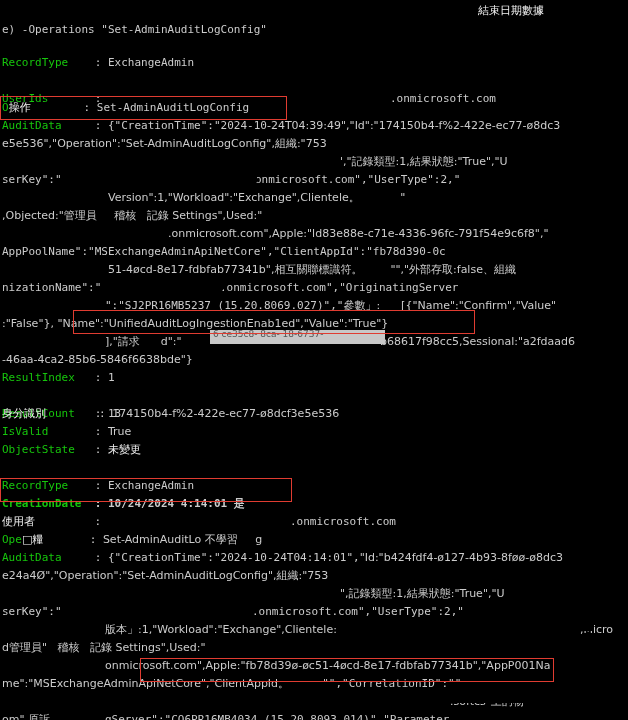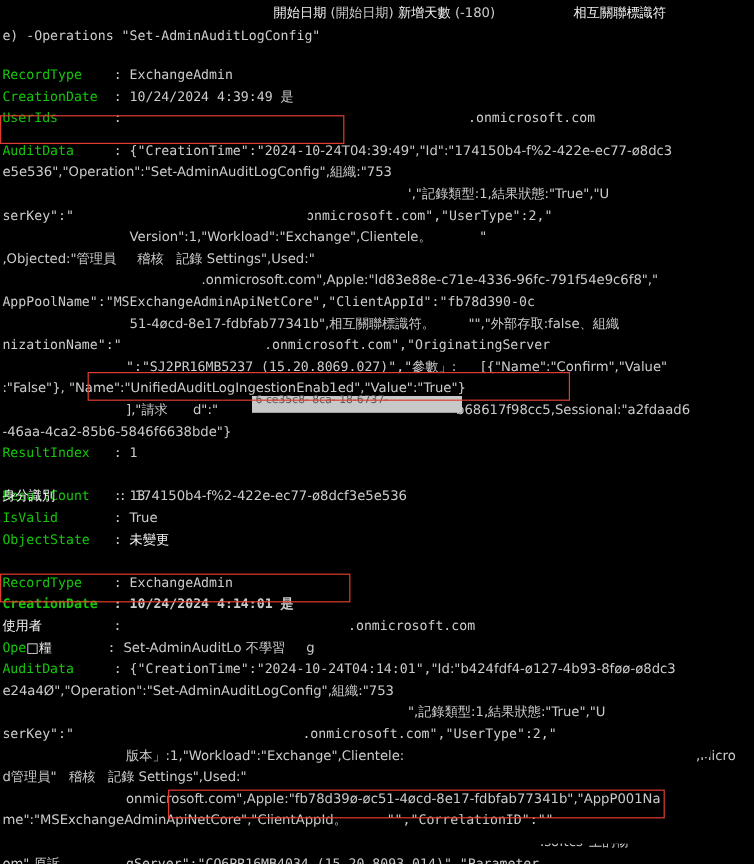--- a/index.html
+++ b/index.html
@@ -19,27 +19,26 @@
   .redact{position:absolute;background:#000;z-index:6;}
   .greyhl{position:absolute;background:#c8c8c8;z-index:5;}
   .greytxt{position:absolute;color:#555;font-size:9px;line-height:12px;z-index:7;white-space:pre;
            font-family:"DejaVu Sans","Liberation Sans",sans-serif;}
   .rbox{position:absolute;border:1px solid #e03c31;z-index:9;pointer-events:none;}
 </style>
 </head>
 <body>
 
 <div id="console">
-    <div class="ln cjk" style="top: 2px; left: 228px;"><span class="br">開始日期 </span><span class="w">(開始日期) </span><span class="br">新增天數 </span><span class="w">(-180)</span></div>
-    <div class="ln cjk" style="top: 2px; left: 478px;"><span class="br">相互關聯標識符</span></div>
+    <div class="ln cjk" style="top: 2px; left: 478px;"><span class="br">結束日期數據</span></div>
     <div class="ln" style="top: 21px; left: 2px;"><span class="w">e) -Operations "Set-AdminAuditLogConfig"</span></div>
     <div class="ln" style="top: 54px; left: 2px;"><span class="g">RecordType</span><span class="w">    : ExchangeAdmin</span></div>
-    <div class="ln" style="top: 72px; left: 2px;"><span class="g">CreationDate</span><span class="w">  : 10/24/2024 4:39:49 </span><span class="w cjk">是</span></div>
     <div class="ln" style="top: 90px; left: 2px;"><span class="g">UserIds</span><span class="w">       :</span></div>
     <div class="ln" style="top: 90px; left: 390px;"><span class="w">.onmicrosoft.com</span></div>
+    <div class="ln" style="top: 99px; left: 2px;"><span class="g">O</span><span class="br cjk">操作</span><span class="w">        : Set-AdminAuditLogConfig</span></div>
     <div class="ln" style="top: 117px; left: 2px;"><span class="g">AuditData</span><span class="w">     : {"CreationTime":"2024-10</span><span class="w cjk">-24T04:39:49","Id":"174150b4-f%2-422e-ec77-ø8dc3</span></div>
     <div class="ln" style="top: 135px; left: 2px;"><span class="w cjk">e5e536","Operation":"Set-AdminAuditLogConfig",</span><span class="w cjk">組織:"753</span></div>
     <div class="ln" style="top: 153px; left: 338px;"><span class="w cjk">","記錄類型:1,結果狀態:"True","U</span></div>
     <div class="ln" style="top: 171px; left: 2px;"><span class="w">serKey":"</span></div>
     <div class="ln" style="top: 171px; left: 255px;"><span class="w">onmicrosoft.com","UserType":2,"</span></div>
     <div class="ln" style="top: 189px; left: 108px;"><span class="w cjk">Version":1,"Workload":"Exchange",Clientele。</span><span class="w">      "</span></div>
     <div class="ln" style="top: 207px; left: 2px;"><span class="w cjk">,Objected:"管理員     稽核   記錄 Settings",Used:"</span></div>
     <div class="ln" style="top: 225px; left: 168px;"><span class="w cjk">.onmicrosoft.com",Apple:"ld83e88e-c71e-4336-96fc-791f54e9c6f8","</span></div>
     <div class="ln" style="top: 243px; left: 2px;"><span class="w">AppPoolName":"MSExchangeAdminApiNetCore","ClientAppId":"fb78d390-0c</span></div>
     <div class="ln" style="top: 261px; left: 108px;"><span class="w cjk">51-4øcd-8e17-fdbfab77341b",相互關聯標識符。</span><span class="w cjk">        "","外部存取:false、組織</span></div>

